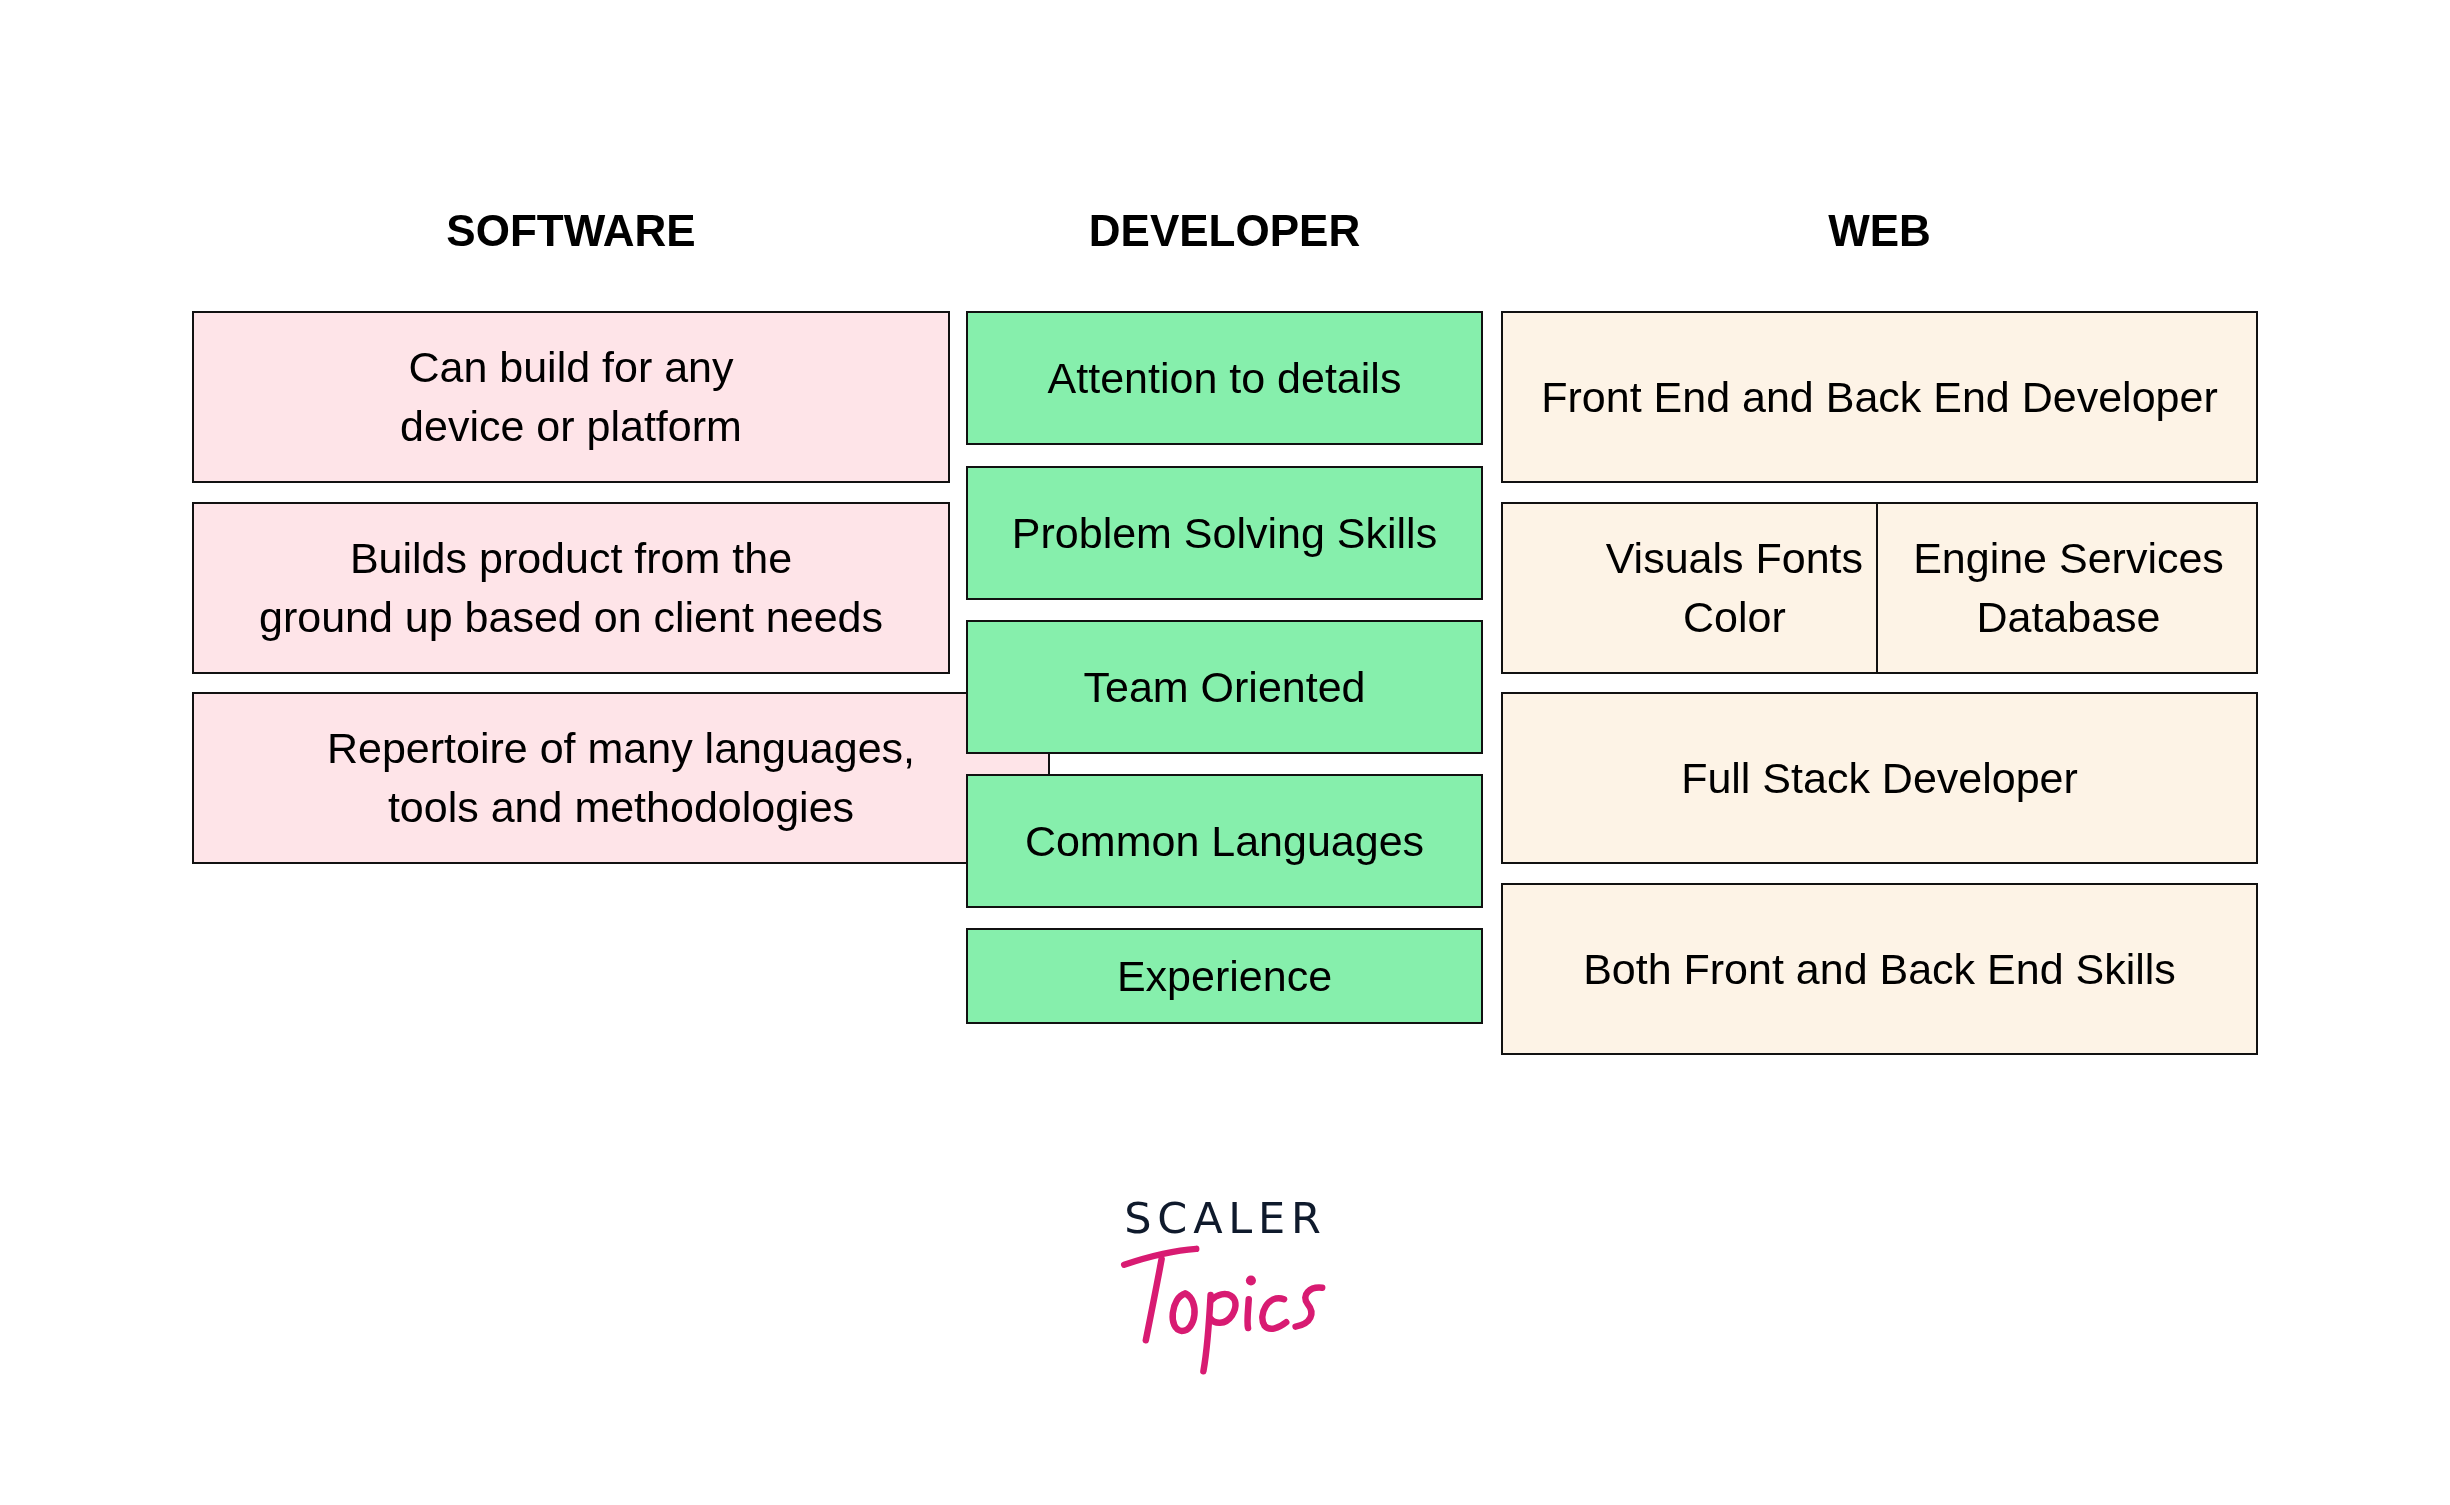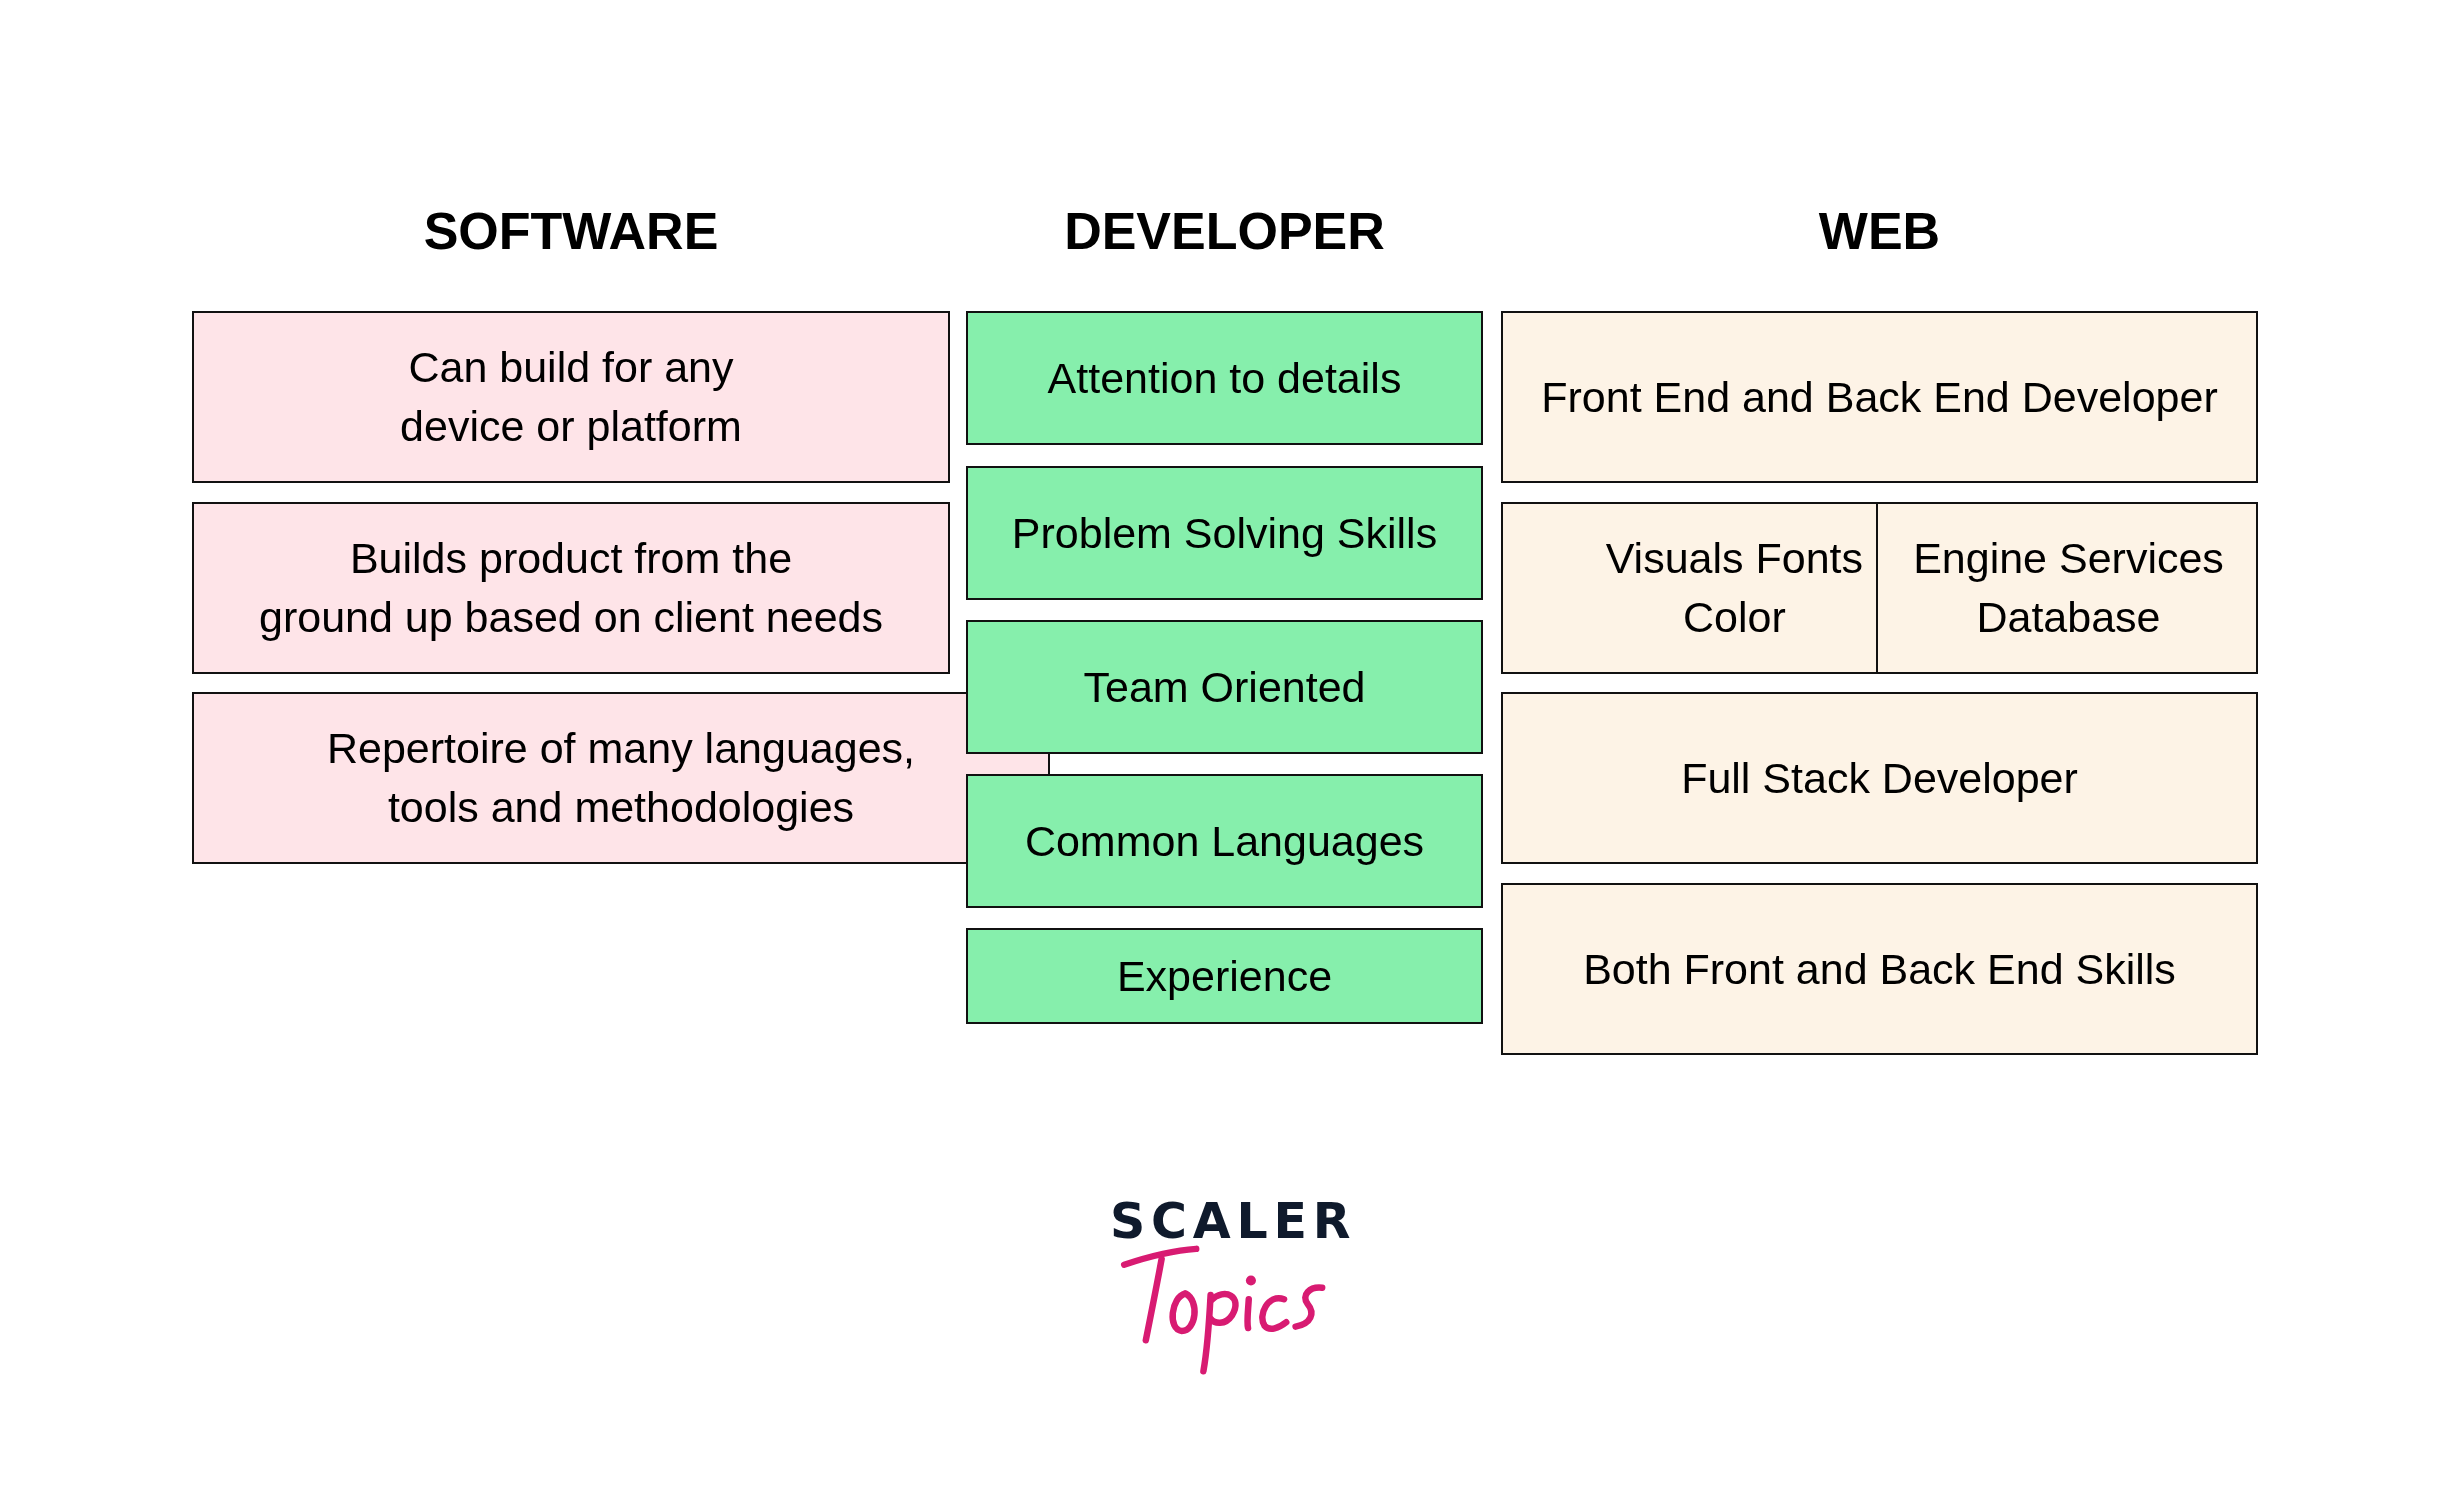--- a/index.html
+++ b/index.html
@@ -1,34 +1,34 @@
 <!DOCTYPE html>
 <html style="font-size:11.5px"><head>
 <meta charset="utf-8">
 <style>
   html, body { margin: 0; padding: 0; background: #ffffff; }
   body { width: 2450px; height: 1505px; position: relative; overflow: hidden;
          font-family: "Liberation Sans", "DejaVu Sans", sans-serif; color: #000; }
   .heading { position: absolute; top: 195px; height: 72px; line-height: 72px;
-             font-size: 52px; font-weight: bold; text-align: center; letter-spacing: 0px; }
+             font-size: 44px; font-weight: bold; text-align: center; letter-spacing: 0px; }
   .box { position: absolute; box-sizing: border-box; border: 2.9px solid #111;
          display: flex; align-items: center; justify-content: center; text-align: center;
          font-size: 43px; line-height: 59px; }
   .pink { background: #fee4e8; }
   .blue { background: #86efac; }
   .cream { background: #fdf3e6; }
   .txt { white-space: pre-line; }
   .split { padding: 8px; display: block; }
   .split .cell { position: absolute; top: 0; bottom: 0; display: flex; align-items: center;
                  justify-content: center; text-align: center; }
   .split .left { left: 0; width: 375px; border-right: 2.9px solid #111; justify-content: flex-end; padding-right: 13px; box-sizing: border-box; }
   .split .right { left: 378px; right: 0; }
   .logo { position: absolute; left: 1110px; top: 1193px; width: 231px; height: 187px; }
   .logo .scaler { position: absolute; left: 0; right: 0; top: 0; text-align: center;
-                  font-family: "DejaVu Sans", sans-serif; font-weight: bold; font-size: 49px;
+                  font-family: "DejaVu Sans", sans-serif; font-weight: normal; font-size: 43px;
                   letter-spacing: 5.8px; color: #0f1a2c; }
   .logo svg { position: absolute; left: 7.2px; top: 50px; }
 </style>
 </head>
 <body>
 
 <div class="heading" style="left:192px; width:758px;">SOFTWARE</div>
 <div class="heading" style="left:966px; width:517px;">DEVELOPER</div>
 <div class="heading" style="left:1501px; width:757px;">WEB</div>
 

